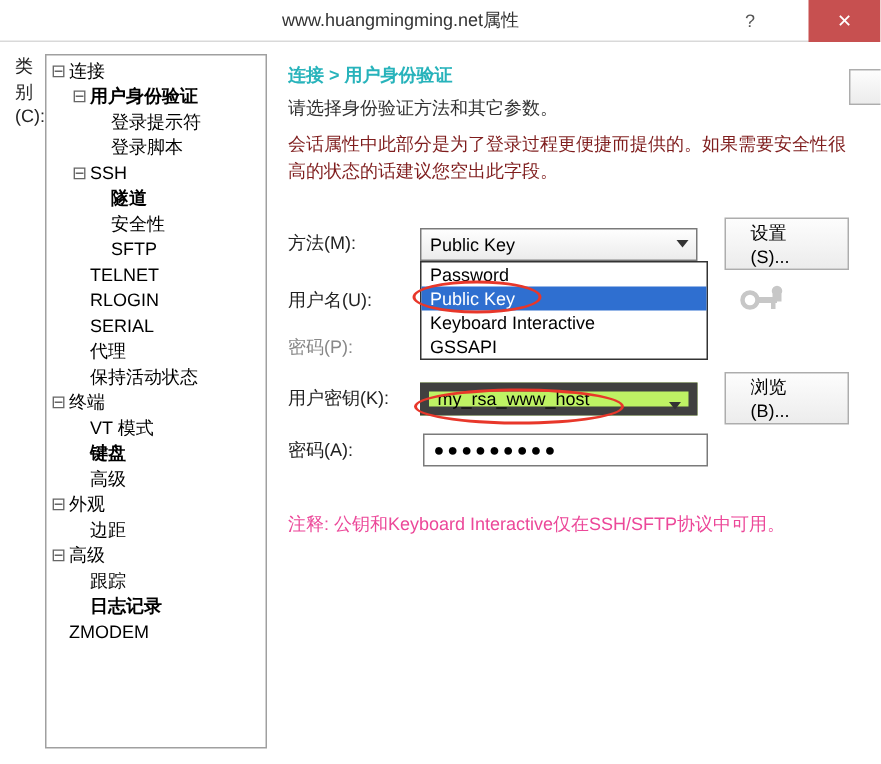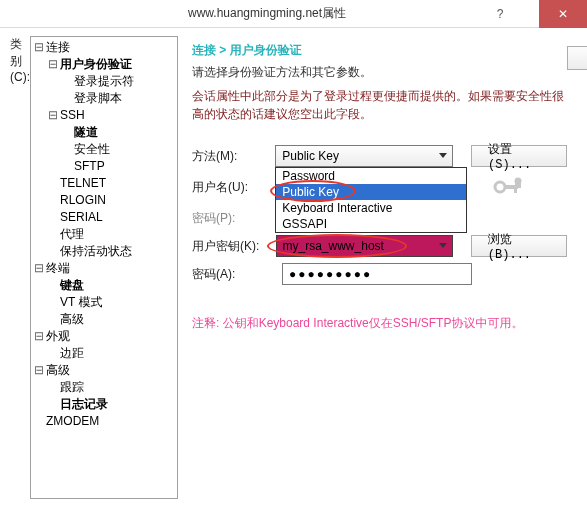--- a/index.html
+++ b/index.html
@@ -27,23 +27,23 @@
   .form-row { display: flex; align-items: center; margin-bottom: 6px; min-height: 22px; }
   .form-row .flabel { width: 90px; color: #222; }
   .form-row .flabel.disabled { color: #888; }
   .combo { position: relative; width: 190px; height: 22px; border: 1px solid #7a7a7a; background: linear-gradient(#fefefe,#ececec); display: flex; align-items: center; padding: 0 18px 0 6px; }
   .combo .arrow { position: absolute; right: 4px; top: 3px; }
   .dropdown { position: absolute; left: -1px; top: 21px; width: 192px; border: 1px solid #333; background: #fff; z-index: 5; }
   .dropdown div { padding: 1px 6px; color: #000; }
   .dropdown .hi { background: #2f6fd0; color: #fff; position: relative; }
   .ellipse-red { position: absolute; border: 2px solid #e8372a; border-radius: 50%/50%; pointer-events: none; }
   .method-wrap { position: relative; }
-  .side-btn { margin-left: 18px; height: 22px; min-width: 76px; border: 1px solid #adadad; background: linear-gradient(#fdfdfd,#ececec); padding: 0 16px; display: inline-flex; align-items: center; justify-content: center; font-family: Liberation Mono, monospace; }
+  .side-btn { margin-left: 18px; height: 35px; min-width: 76px; border: 1px solid #adadad; background: linear-gradient(#fdfdfd,#ececec); padding: 0 16px; display: inline-flex; align-items: center; justify-content: center; }
   .keylock { margin-left: 18px; width: 34px; height: 28px; color: #b8b8b8; display: flex; align-items: center; justify-content: center; }
-  .keybox { width: 190px; height: 22px; border: 1px solid #404040; background: #be185d; display: flex; align-items: center; padding: 0 6px; position: relative; }
+  .keybox { width: 190px; height: 22px; border: 6px solid #404040; background: #bef264; display: flex; align-items: center; padding: 0 6px; position: relative; }
   .keybox .arrow { position: absolute; right: 4px; top: 3px; }
   .pwdbox { width: 190px; height: 22px; border: 1px solid #7a7a7a; background: #fff; padding: 0 6px; display: flex; align-items: center; letter-spacing: 2px; }
   .note { color: #ec4899; margin-top: 24px; }
   .footer { padding-top: 10px; display: flex; justify-content: flex-end; gap: 14px; }
   .footer button { width: 86px; height: 24px; border: 1px solid #adadad; background: linear-gradient(#fdfdfd,#ececec); }
   svg { display: block; }
 </style>
 </head>
 <body>
 
@@ -80,22 +80,22 @@
               </li>
               <li><span class="tw"></span><span class="lbl">TELNET</span></li>
               <li><span class="tw"></span><span class="lbl">RLOGIN</span></li>
               <li><span class="tw"></span><span class="lbl">SERIAL</span></li>
               <li><span class="tw"></span><span class="lbl">代理</span></li>
               <li><span class="tw"></span><span class="lbl">保持活动状态</span></li>
             </ul>
           </li>
           <li><span class="tw">⊟</span><span class="lbl">终端</span>
             <ul>
+              <li><span class="tw"></span><span class="lbl">VT 模式</span></li>
               <li><span class="tw"></span><span class="lbl sel">键盘</span></li>
-              <li><span class="tw"></span><span class="lbl">VT 模式</span></li>
               <li><span class="tw"></span><span class="lbl">高级</span></li>
             </ul>
           </li>
           <li><span class="tw">⊟</span><span class="lbl">外观</span>
             <ul>
               <li><span class="tw"></span><span class="lbl">边距</span></li>
             </ul>
           </li>
           <li><span class="tw">⊟</span><span class="lbl">高级</span>
             <ul>

